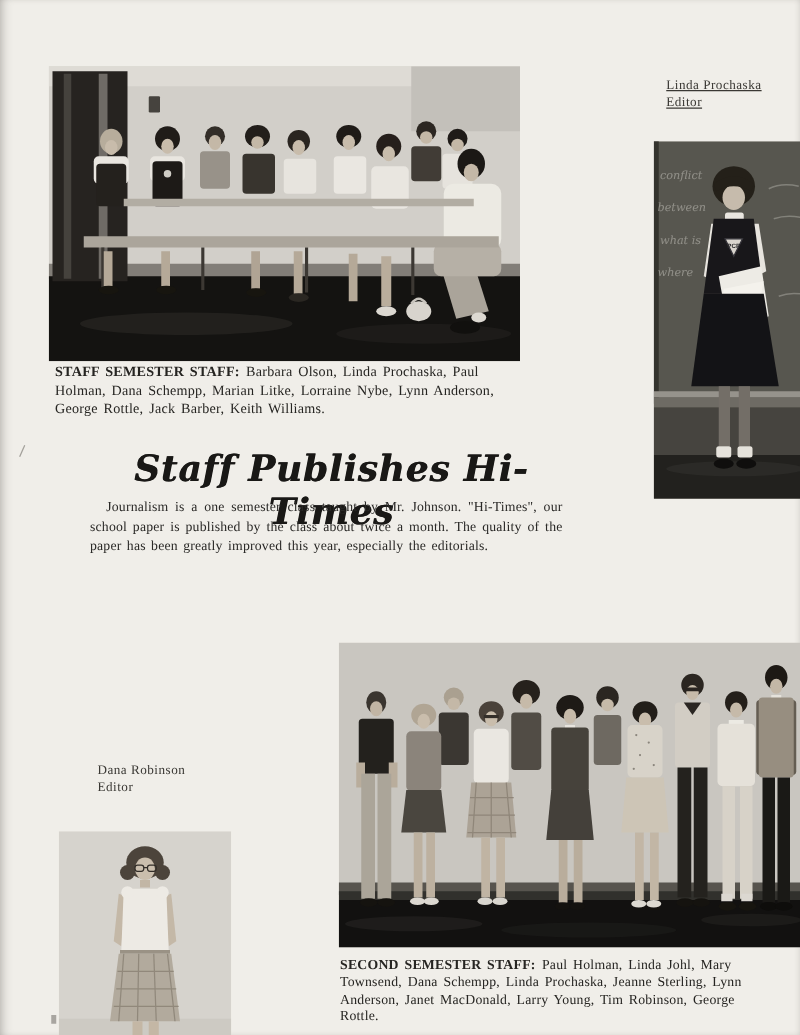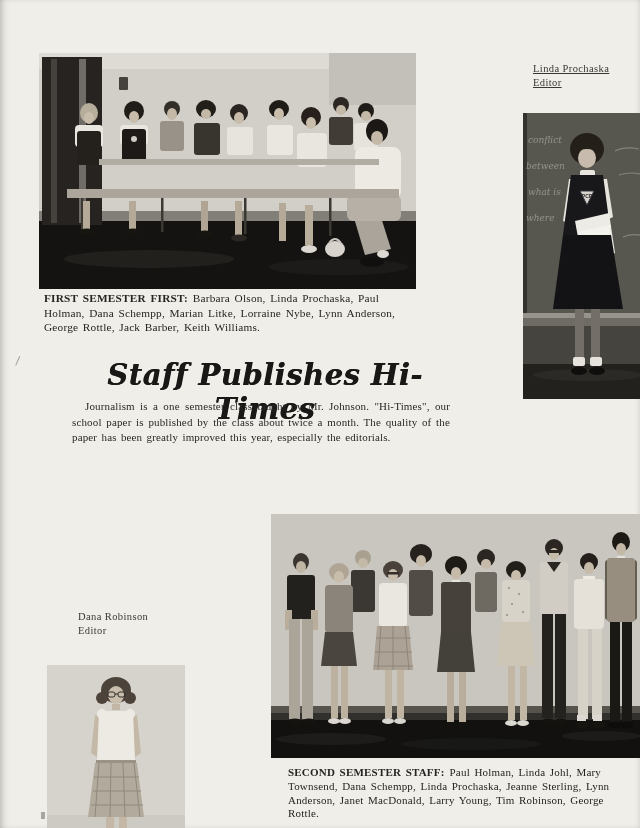--- a/index.html
+++ b/index.html
@@ -147,21 +147,21 @@
           <ellipse cx="200" cy="185" rx="8" ry="3.5" fill="#2a2722"></ellipse>
         <rect x="240" y="150" width="7" height="38" fill="#b5a998"></rect>
         <rect x="266" y="152" width="8" height="40" fill="#b9ad9c"></rect>
           <ellipse cx="270" cy="196" rx="8" ry="4" fill="#dcd8d1"></ellipse>
         <ellipse cx="296" cy="196" rx="10" ry="8" fill="#d8d4cd"></ellipse>
           <path d="M290,190 q6,-8 12,0" stroke="#c9c5be" stroke-width="2" fill="none"></path>
       </g>
     </svg>
   </figure>
 
-  <p class="caption" style="left:44px;top:280px;width:370px;"><span class="cap-label">FIRST SEMESTER FIRST:</span><span>Barbara Olson, Linda Prochaska, Paul Holman, Dana Schempp, Marian Litke, Lorraine Nybe, Lynn Anderson, George Rottle, Jack Barber, Keith Williams.</span></p>
+  <p class="caption" style="left:44px;top:280px;width:370px;"><span class="cap-label">STAFF SEMESTER STAFF:</span><span>Barbara Olson, Linda Prochaska, Paul Holman, Dana Schempp, Marian Litke, Lorraine Nybe, Lynn Anderson, George Rottle, Jack Barber, Keith Williams.</span></p>
 
   <div class="editor-label" style="left:533px;top:62px;text-decoration:underline;">
     <div>Linda Prochaska</div>
     <div>Editor</div>
   </div>
 
   <figure class="photo" style="left:507px;top:97px;">
     <svg width="130" height="286" viewBox="0 0 130 286">
       <rect width="130" height="286" fill="#57564f"></rect>
       <rect width="4" height="210" fill="#34332e"></rect>
@@ -367,15 +367,15 @@
         <rect x="307" y="115" width="10" height="90" fill="#d7d2c8"></rect>
           <rect x="321" y="115" width="10" height="90" fill="#d7d2c8"></rect>
         <rect x="306" y="201" width="9" height="6" fill="#dcd8d1"></rect>
           <rect x="322" y="201" width="9" height="6" fill="#dcd8d1"></rect>
         <ellipse cx="311" cy="211" rx="7" ry="3.5" fill="#17150f"></ellipse>
           <ellipse cx="327" cy="211" rx="7" ry="3.5" fill="#17150f"></ellipse>
       </g>
     </svg>
   </figure>
 
-  <p class="caption" style="left:288px;top:755px;width:336px;font-size:11px;line-height:13.8px;"><span class="cap-label">SECOND SEMESTER STAFF:</span><span>Paul Holman, Linda Johl, Mary Townsend, Dana Schempp, Linda Prochaska, Jeanne Sterling, Lynn Anderson, Janet MacDonald, Larry Young, Tim Robinson, George Rottle.</span></p>
+  <p class="caption" style="left:272px;top:755px;width:336px;font-size:11px;line-height:13.8px;"><span class="cap-label">SECOND SEMESTER STAFF:</span><span>Paul Holman, Linda Johl, Mary Townsend, Dana Schempp, Linda Prochaska, Jeanne Sterling, Lynn Anderson, Janet MacDonald, Larry Young, Tim Robinson, George Rottle.</span></p>
 
 </div>
 
 </body></html>

